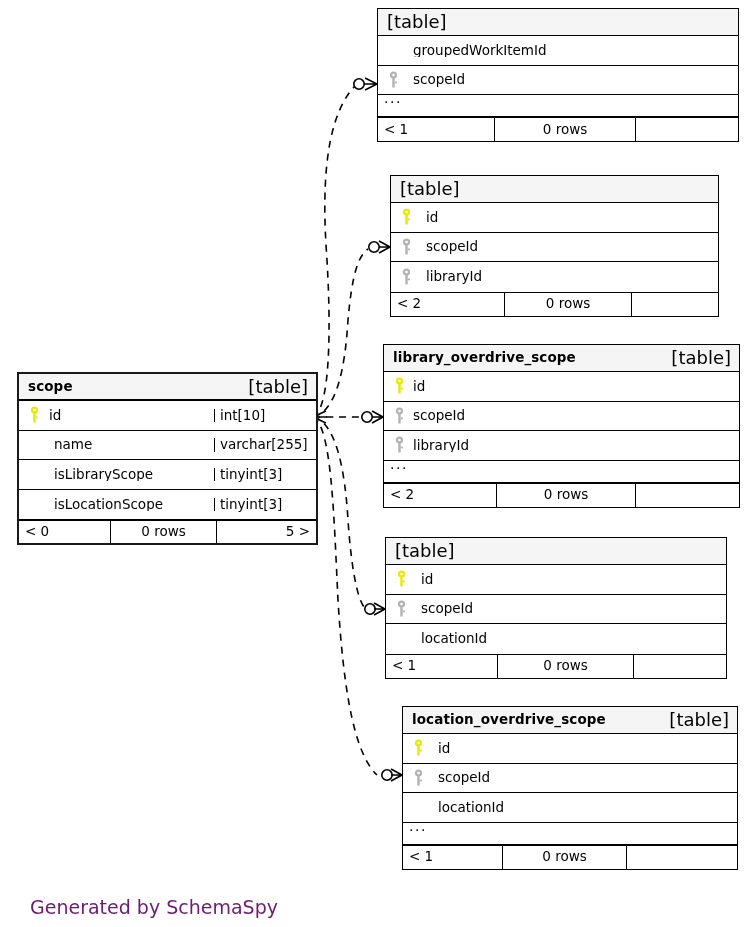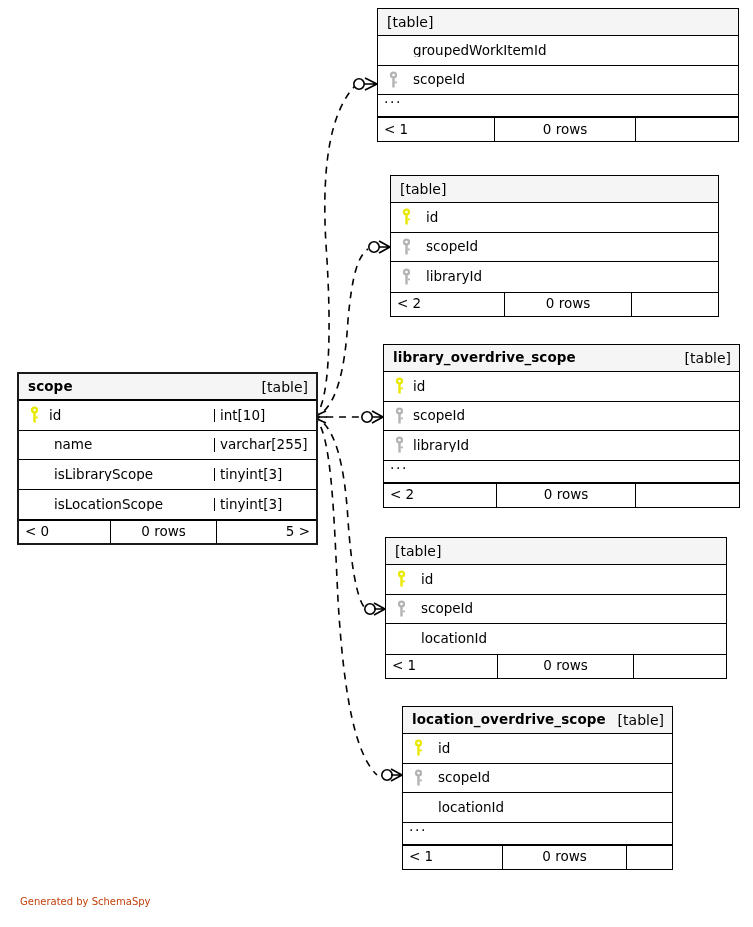--- a/index.html
+++ b/index.html
@@ -59,21 +59,21 @@
   .table-box.focal .tbl-header {
     border-bottom-width: 2px;
   }
   .tbl-name {
     font-weight: bold;
     font-size: 13.5px;
     letter-spacing: 0.1px;
     white-space: nowrap;
   }
   .tbl-kind {
-    font-size: 14px;
+    font-size: 18px;
     white-space: nowrap;
   }
 
   .tbl-row {
     box-sizing: border-box;
     display: flex;
     align-items: center;
     height: 29.5px;
     border-bottom: 1px solid #000000;
     padding-left: 5px;
@@ -136,24 +136,24 @@
   .fcell.left   { justify-content: flex-start; }
   .fcell.center { justify-content: center; }
   .fcell.right  { justify-content: flex-end; }
 
   
   .tbl-row.last { border-bottom: none; }
 
   
   #footnote {
     position: absolute;
-    left: 20px;
+    left: 30px;
     top: 896px;
-    font-size: 10px;
-    color: #c2410c;
+    font-size: 19px;
+    color: #701a75;
     white-space: nowrap;
   }
 </style>
 </head>
 <body>
 
 <div id="diagram">
 
   <svg id="edges" viewBox="0 0 753 927" width="753" height="927">
     <g fill="none" stroke="#000000" stroke-width="1.6" stroke-dasharray="7,6">
@@ -377,21 +377,21 @@
       <span class="keycell"></span>
       <span class="col-name">locationId</span>
     </div>
     <div class="tbl-footer">
       <span class="fcell left" style="width:112px;">&lt; 1</span>
       <span class="fcell center" style="width:136px;">0 rows</span>
       <span class="fcell right" style="flex:1 1 auto;"></span>
     </div>
   </div>
 
-  <div class="table-box" style="left:402px; top:706px; width:271px;">
+  <div class="table-box" style="left:402px; top:706px; width:336px;">
     <div class="tbl-header">
       <span class="tbl-name">location_overdrive_scope</span>
       <span class="tbl-kind">[table]</span>
     </div>
     <div class="tbl-row">
       <span class="keycell">
         <svg width="11" height="18" viewBox="0 0 11 18">
             <circle cx="5.5" cy="4" r="3.6" fill="#e8e800"></circle>
             <circle cx="5.5" cy="4" r="1.3" fill="#ffffff"></circle>
             <rect x="4.3" y="6.5" width="2.4" height="10" fill="#e8e800"></rect>

